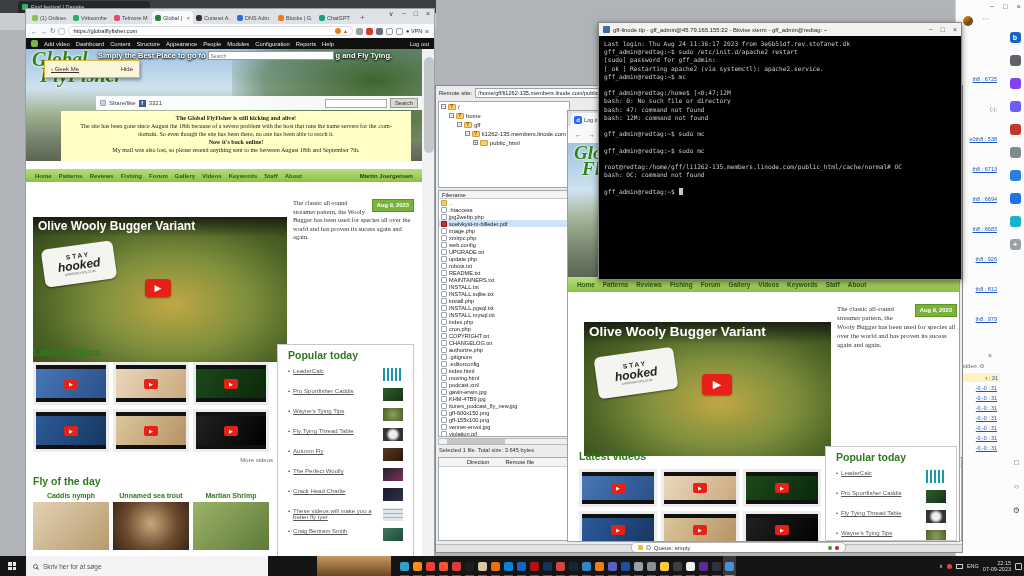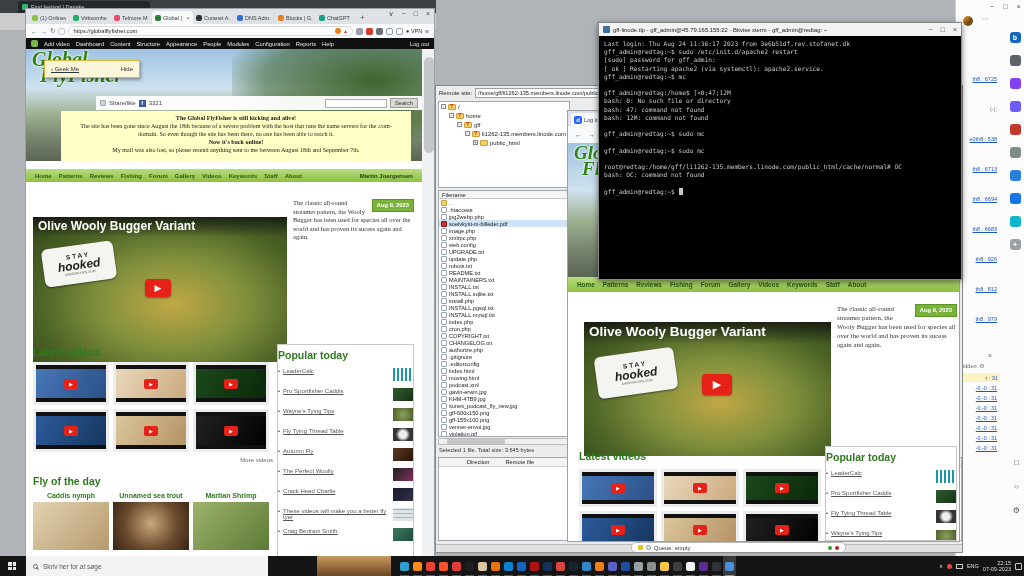--- a/index.html
+++ b/index.html
@@ -163,21 +163,21 @@
   .v-blue2{background:linear-gradient(120deg,#2c5c9c,#16365e);}
   .v-tan2{background:linear-gradient(120deg,#dcc79d,#b49264);}
   .v-black{background:linear-gradient(120deg,#222,#000);}
   .morev{position:absolute;text-align:right;font-size:6px;color:#666;}
   .flycards{position:absolute;display:grid;grid-template-columns:repeat(3,76px);gap:4px;}
   .fcard .ft{text-align:center;font-size:7px;font-weight:bold;color:#2f7a1e;height:10px;}
   .fimg{height:48px;}
   .f-beige{background:linear-gradient(135deg,#e2d2b2,#b79a6e);}
   .f-brown{background:radial-gradient(circle at 50% 45%,#caa87c 0%,#6b4c2e 55%,#3a2414 100%);}
   .f-green{background:linear-gradient(135deg,#9db36a,#5c7a38);}
-  .popbox{position:absolute;background:#fff;border:1px solid #c8c8c8;padding:4px 0;overflow:hidden;}
+  .popbox{position:absolute;background:#fff;border:1px solid #c8c8c8;padding:4px 10px;overflow:hidden;}
   .popbox h3{margin:0;color:#2f7a1e;font-size:10.5px;}
   .popitem{display:flex;align-items:flex-start;gap:3px;margin-top:7px;font-size:6px;color:#444;}
   .popitem .pl{flex:1;text-decoration:underline;color:#555;}
   .popthumb{width:20px;height:13px;flex:none;}
   .t-wave{background:repeating-linear-gradient(90deg,#1898a8 0 2px,#fff 2px 4px);}
   .t-green{background:linear-gradient(135deg,#2e5d2e,#173317);}
   .t-olive{background:radial-gradient(circle,#8aa05a,#4a5c28);}
   .t-spool{background:radial-gradient(circle at 50% 50%,#eee 0 30%,#333 60%);}
   .t-brown{background:linear-gradient(135deg,#5a3a20,#2a160a);}
   .t-pink{background:linear-gradient(135deg,#222,#803060);}
@@ -653,20 +653,25 @@
       <span class="logout">Log out</span>
     </div>
 
     <div class="bl-page">
       <div class="hero">
         <div class="hero-trees"></div>
         <div class="gfflogo">
           <span>Global</span>
           <span class="l2">FlyFisher</span>
         </div>
+        <div class="tagline">
+          <span>Simply the Best Place to go fo</span>
+          <input class="tag-input" placeholder="Search" style="">
+          <span>g and Fly Tying.</span>
+        </div>
         <div class="geek">
           <span class="gl">› Geek Me</span>
           <span>Hide</span>
         </div>
         <div class="shareband">
           <span class="thumbico"></span>
           <span>Share/like</span>
           <span class="fbbox">f</span>
           <span>3321</span>
           <input class="sb-input" style="">

